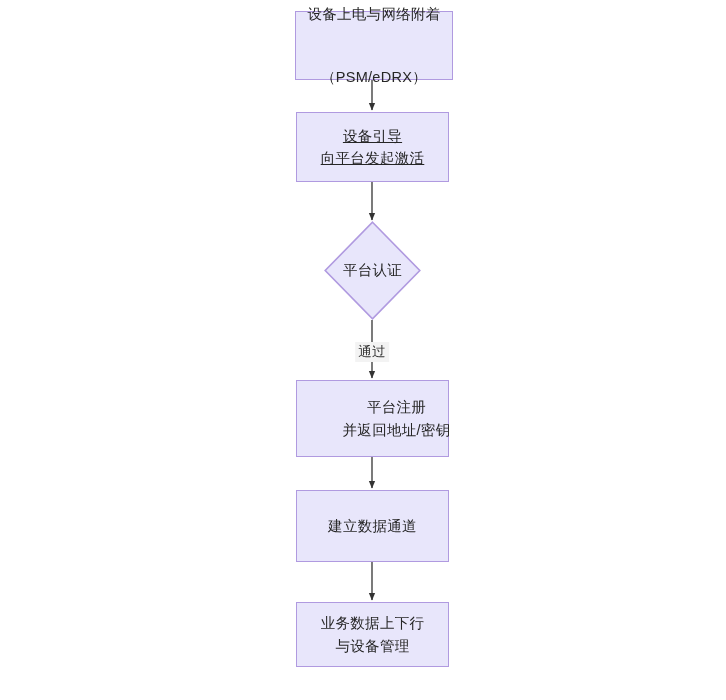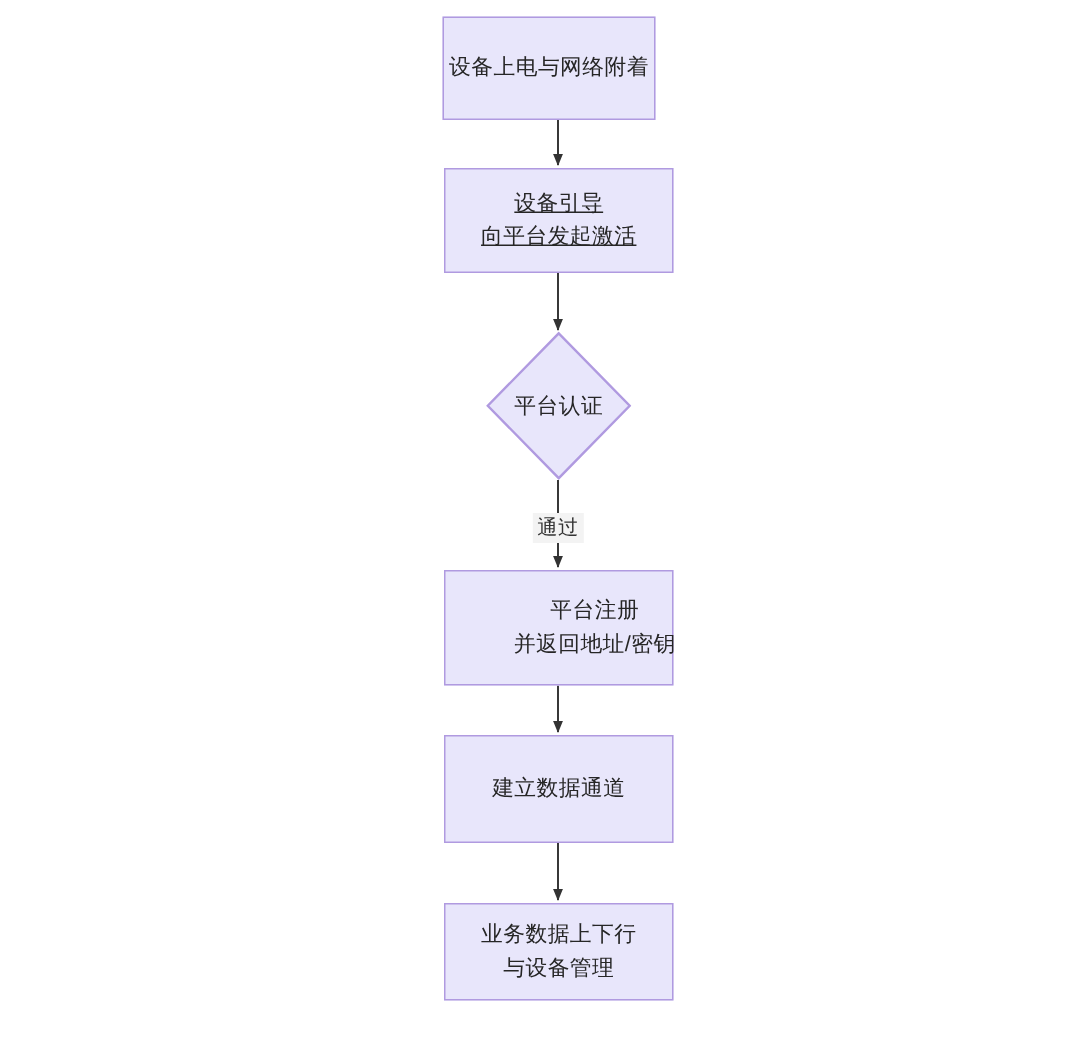--- a/index.html
+++ b/index.html
@@ -121,22 +121,23 @@
 
     <line x1="372" y1="320" x2="372" y2="378" stroke="#333333" stroke-width="1.3" marker-end="url(#arrowhead)"></line>
 
     <line x1="372" y1="457" x2="372" y2="488" stroke="#333333" stroke-width="1.3" marker-end="url(#arrowhead)"></line>
 
     <line x1="372" y1="562" x2="372" y2="600" stroke="#333333" stroke-width="1.3" marker-end="url(#arrowhead)"></line>
   </svg>
 
   <div id="node-layer">
 
-    <div class="node-box" style="left:295px; top:11px; width:142px; height:69px;gap:41px;">
+    <div class="node-box" style="left:295px; top:11px; width:158px; height:69px;gap:41px;">
       <span class="line">设备上电与网络附着</span>
+      <span class="line">（PSM/eDRX）</span>
     </div>
 
     <div class="node-box" style="left:296px; top:112px; width:153px; height:70px;text-decoration:underline;">
       <span class="line">设备引导</span>
       <span class="line">向平台发起激活</span>
     </div>
 
     <div class="node-diamond" style="left:324px; top:221px; width:97px; height:99px;">
       <svg class="diamond-shape" viewBox="0 0 97 99" preserveAspectRatio="none">
         <polygon points="48.5,1.2 95.8,49.5 48.5,97.8 1.2,49.5" fill="#e8e6fb" stroke="#b09ae0" stroke-width="1.6"></polygon>

